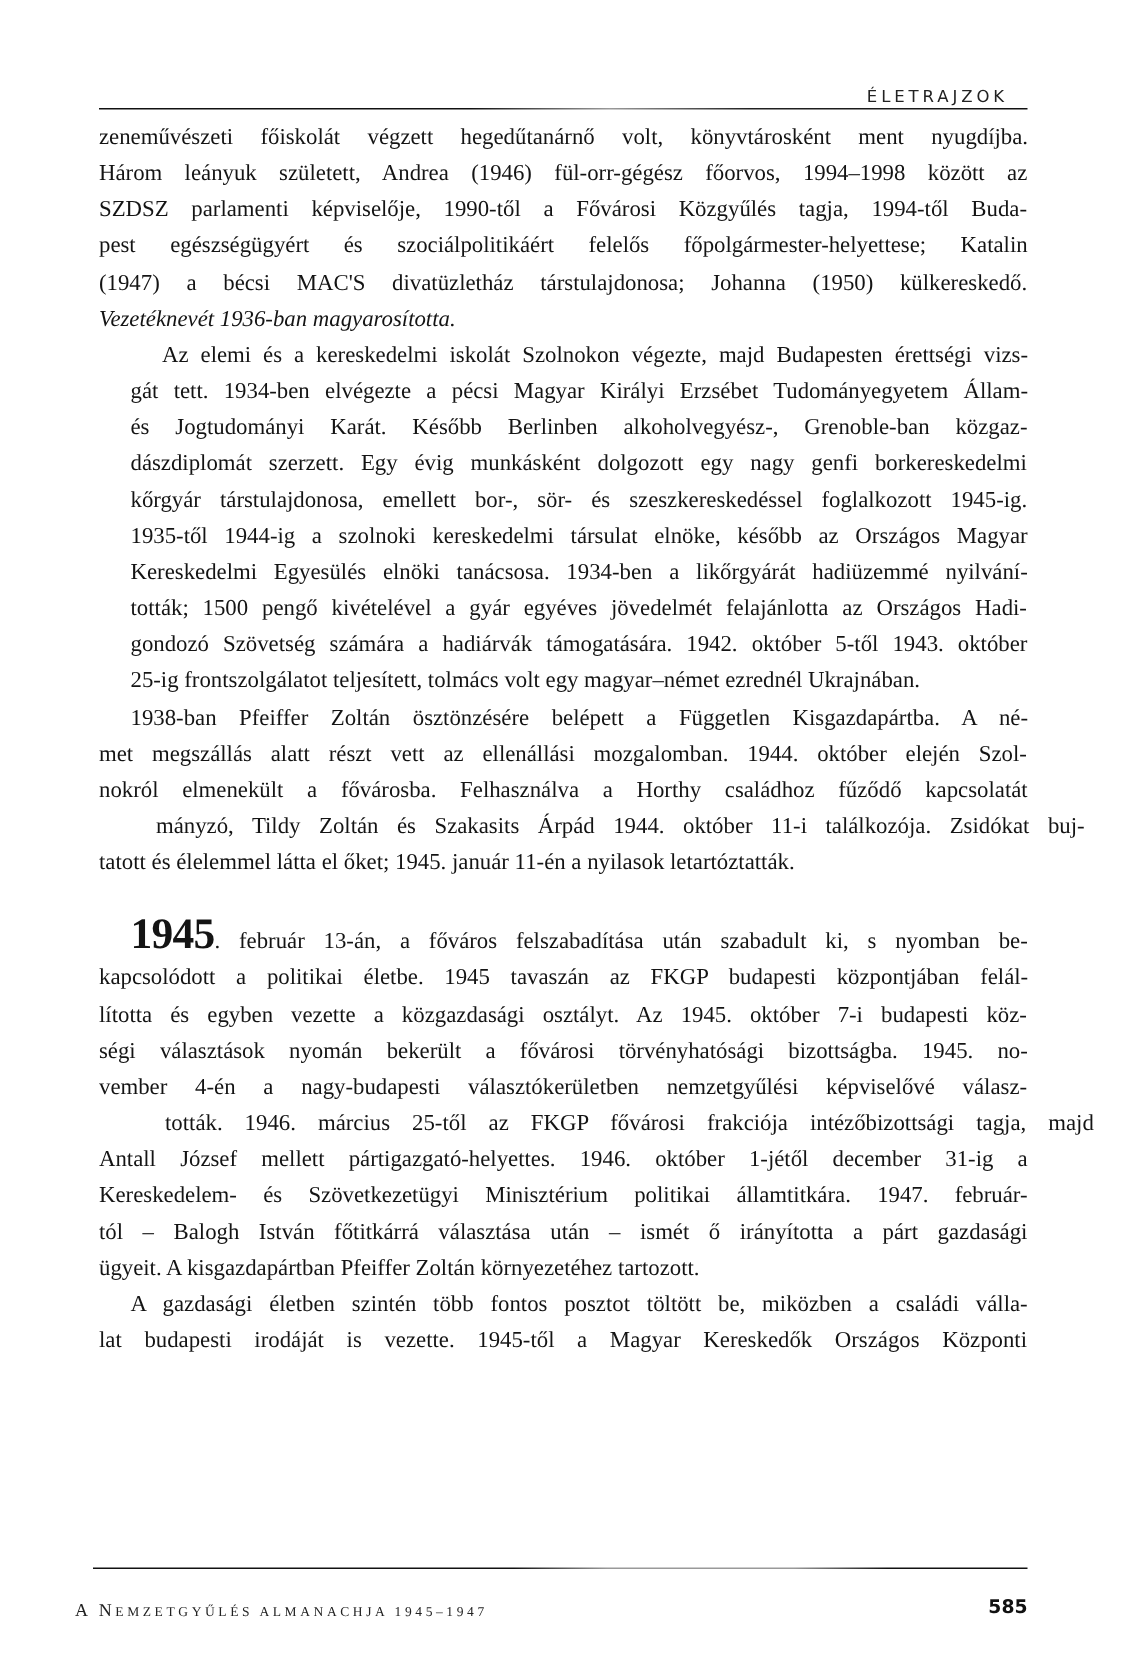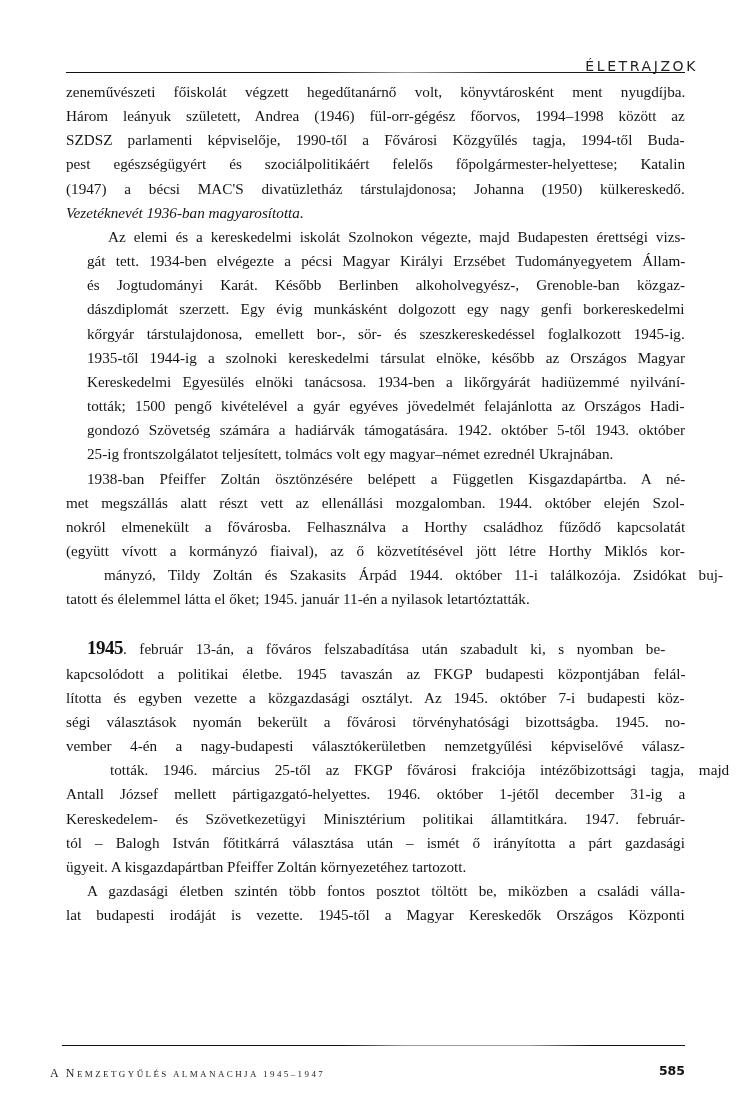--- a/index.html
+++ b/index.html
@@ -1,35 +1,35 @@
 <!DOCTYPE html>
 <html><head>
   <meta charset="utf-8">
   <style>
     html, body { margin: 0; padding: 0; background: #ffffff; }
     body { width: 750px; height: 1112px; position: relative; overflow: hidden; color: #141414; }
     .running-head {
-      position: absolute; top: 58px; right: 52px;
-      font-family: "DejaVu Sans", sans-serif; font-size: 14px; letter-spacing: 2.6px;
+      position: absolute; top: 58px; right: 78px;
+      font-family: "DejaVu Sans", sans-serif; font-size: 11px; letter-spacing: 2.6px;
       color: #222;
     }
     .rule-top {
       position: absolute; top: 72px; left: 66px; width: 619px; height: 1.2px;
       background: linear-gradient(90deg, #111 0%, #111 40%, #9a9a9a 55%, #222 70%, #111 100%);
     }
     .body-text {
       position: absolute; top: 80px; left: 66px; width: 619px;
       font-family: "Liberation Serif", serif; font-size: 15.2px; line-height: 24.15px;
       text-align: justify; hyphens: manual;
     }
     .body-text p { margin: 0; }
     .body-text p.indent { text-indent: 21px; }
     .body-text p.gap { margin-top: 26px; }
     .lead-year {
-      font-size: 19px; font-weight: bold; letter-spacing: -0.5px;
+      font-size: 29px; font-weight: bold; letter-spacing: -0.5px;
       line-height: 20px;
     }
     .line { display: block; text-align: justify; text-align-last: justify; white-space: nowrap; }
     .line.last { text-align-last: left; }
     .rule-bottom {
       position: absolute; top: 1045px; left: 62px; width: 623px; height: 1.2px;
       background: linear-gradient(90deg, #111 0%, #111 45%, #999 55%, #999 75%, #111 85%, #111 100%);
     }
     .footer-title {
       position: absolute; top: 1066px; left: 50px;
@@ -65,21 +65,20 @@
     <span class="line" style="display: block; word-spacing: 7.3px; text-align-last: left;">1935-től 1944-ig a szolnoki kereskedelmi társulat elnöke, később az Országos Magyar</span>
     <span class="line" style="display: block; word-spacing: 7.38px; text-align-last: left;">Kereskedelmi Egyesülés elnöki tanácsosa. 1934-ben a likőrgyárát hadiüzemmé nyilvání-</span>
     <span class="line" style="display: block; word-spacing: 5.45px; text-align-last: left;">tották; 1500 pengő kivételével a gyár egyéves jövedelmét felajánlotta az Országos Hadi-</span>
     <span class="line" style="display: block; word-spacing: 5.6px; text-align-last: left;">gondozó Szövetség számára a hadiárvák támogatására. 1942. október 5-től 1943. október</span>
     <span class="line last" style="display: block;">25-ig frontszolgálatot teljesített, tolmács volt egy magyar–német ezrednél Ukrajnában.</span>
   </p>
   <p>
     <span class="line" style="padding-left: 21px; display: block; word-spacing: 11.22px; text-align-last: left;">1938-ban Pfeiffer Zoltán ösztönzésére belépett a Független Kisgazdapártba. A né-</span>
     <span class="line" style="display: block; word-spacing: 8.73px; text-align-last: left;">met megszállás alatt részt vett az ellenállási mozgalomban. 1944. október elején Szol-</span>
     <span class="line" style="display: block; word-spacing: 12px; text-align-last: left;">nokról elmenekült a fővárosba. Felhasználva a Horthy családhoz fűződő kapcsolatát</span>
-    <span class="line" style="display: block; word-spacing: 8.83px; text-align-last: left;">(együtt vívott a kormányzó fiaival), az ő közvetítésével jött létre Horthy Miklós kor-</span>
     <span class="line" style="display: block; word-spacing: 8.55px; text-align-last: left; margin-left: 38px;">mányzó, Tildy Zoltán és Szakasits Árpád 1944. október 11-i találkozója. Zsidókat buj-</span>
     <span class="line last" style="display: block;">tatott és élelemmel látta el őket; 1945. január 11-én a nyilasok letartóztatták.</span>
   </p>
   <p class="gap">
     <span class="line" style="padding-left: 21px; display: block; word-spacing: 8.73px; text-align-last: left;"><span class="lead-year">1945</span><span>. február 13-án, a főváros felszabadítása után szabadult ki, s nyomban be-</span></span>
     <span class="line" style="display: block; word-spacing: 10px; text-align-last: left;">kapcsolódott a politikai életbe. 1945 tavaszán az FKGP budapesti központjában felál-</span>
     <span class="line" style="display: block; word-spacing: 8.25px; text-align-last: left;">lította és egyben vezette a közgazdasági osztályt. Az 1945. október 7-i budapesti köz-</span>
     <span class="line" style="display: block; word-spacing: 12.33px; text-align-last: left;">ségi választások nyomán bekerült a fővárosi törvényhatósági bizottságba. 1945. no-</span>
     <span class="line" style="display: block; word-spacing: 14.71px; text-align-last: left;">vember 4-én a nagy-budapesti választókerületben nemzetgyűlési képviselővé válasz-</span>
     <span class="line" style="display: block; word-spacing: 10.9px; text-align-last: left; margin-left: 44px;">tották. 1946. március 25-től az FKGP fővárosi frakciója intézőbizottsági tagja, majd</span>

